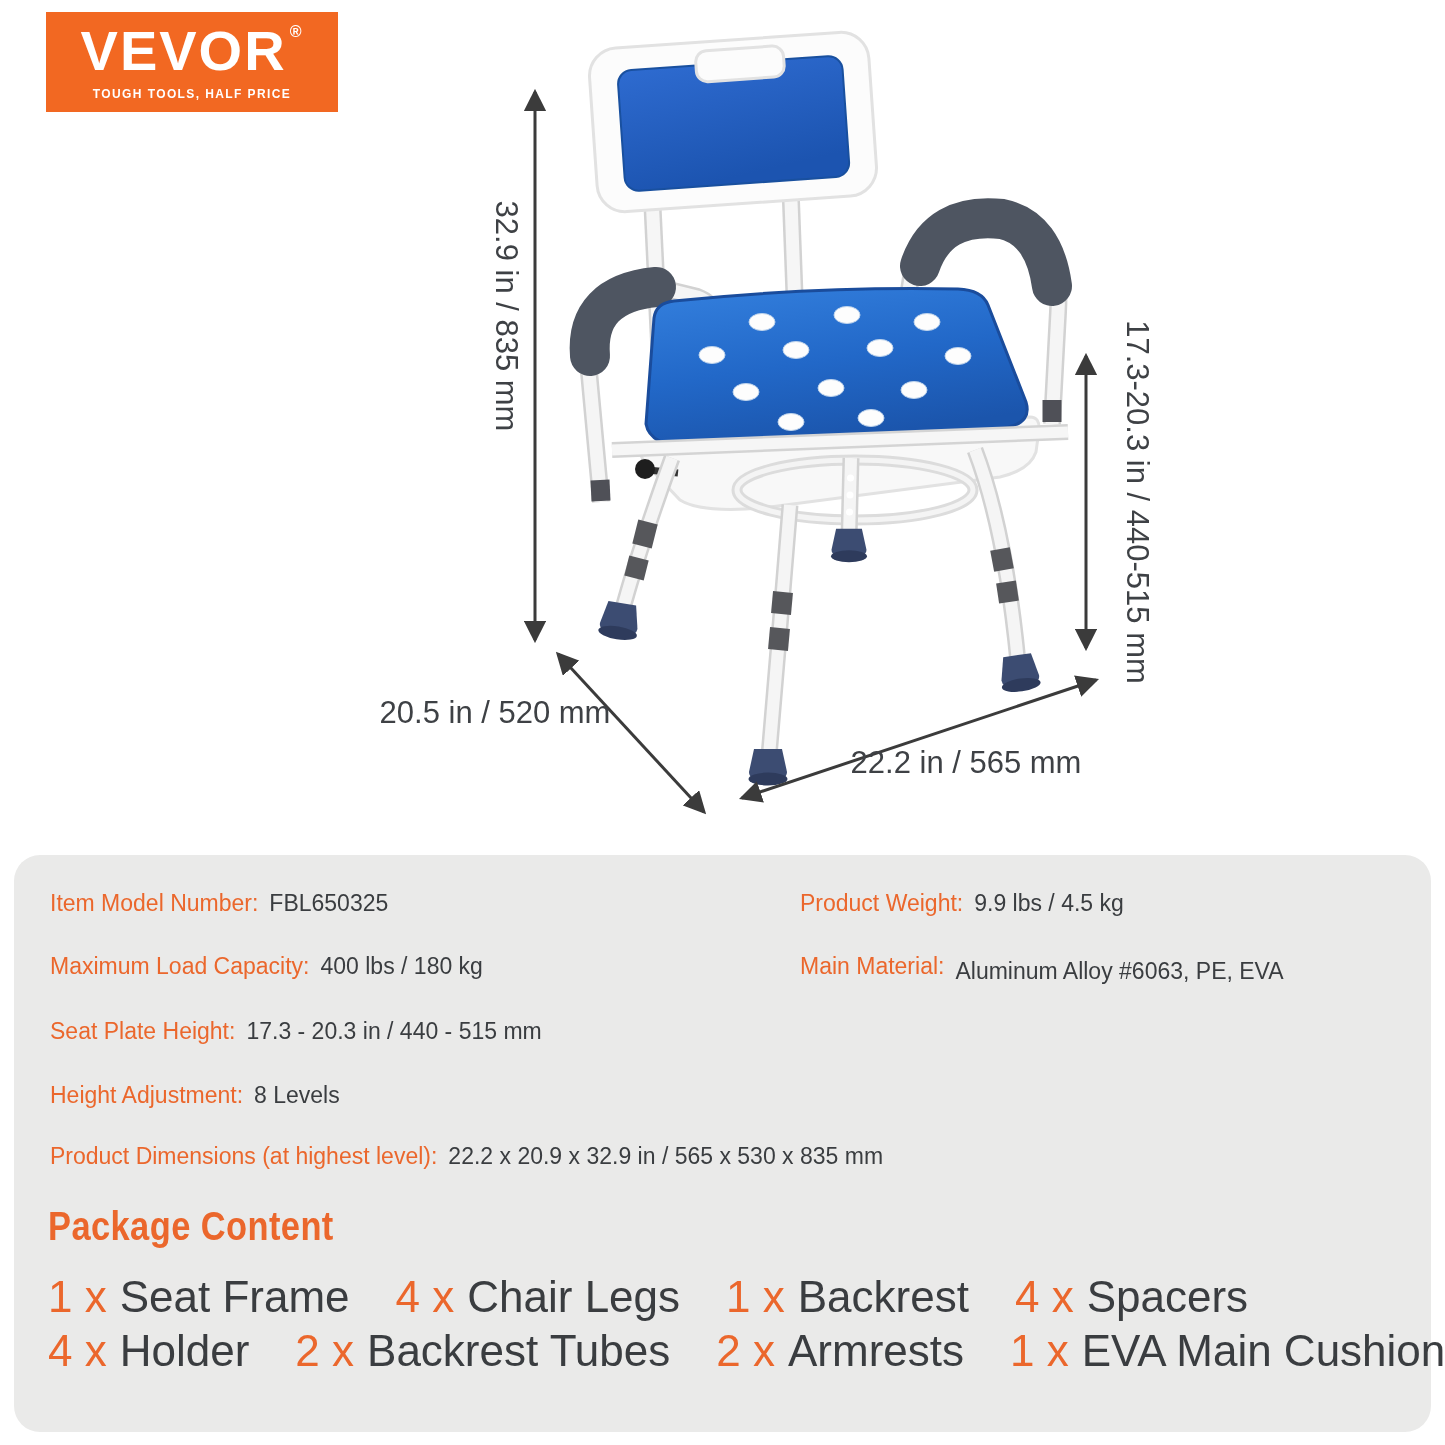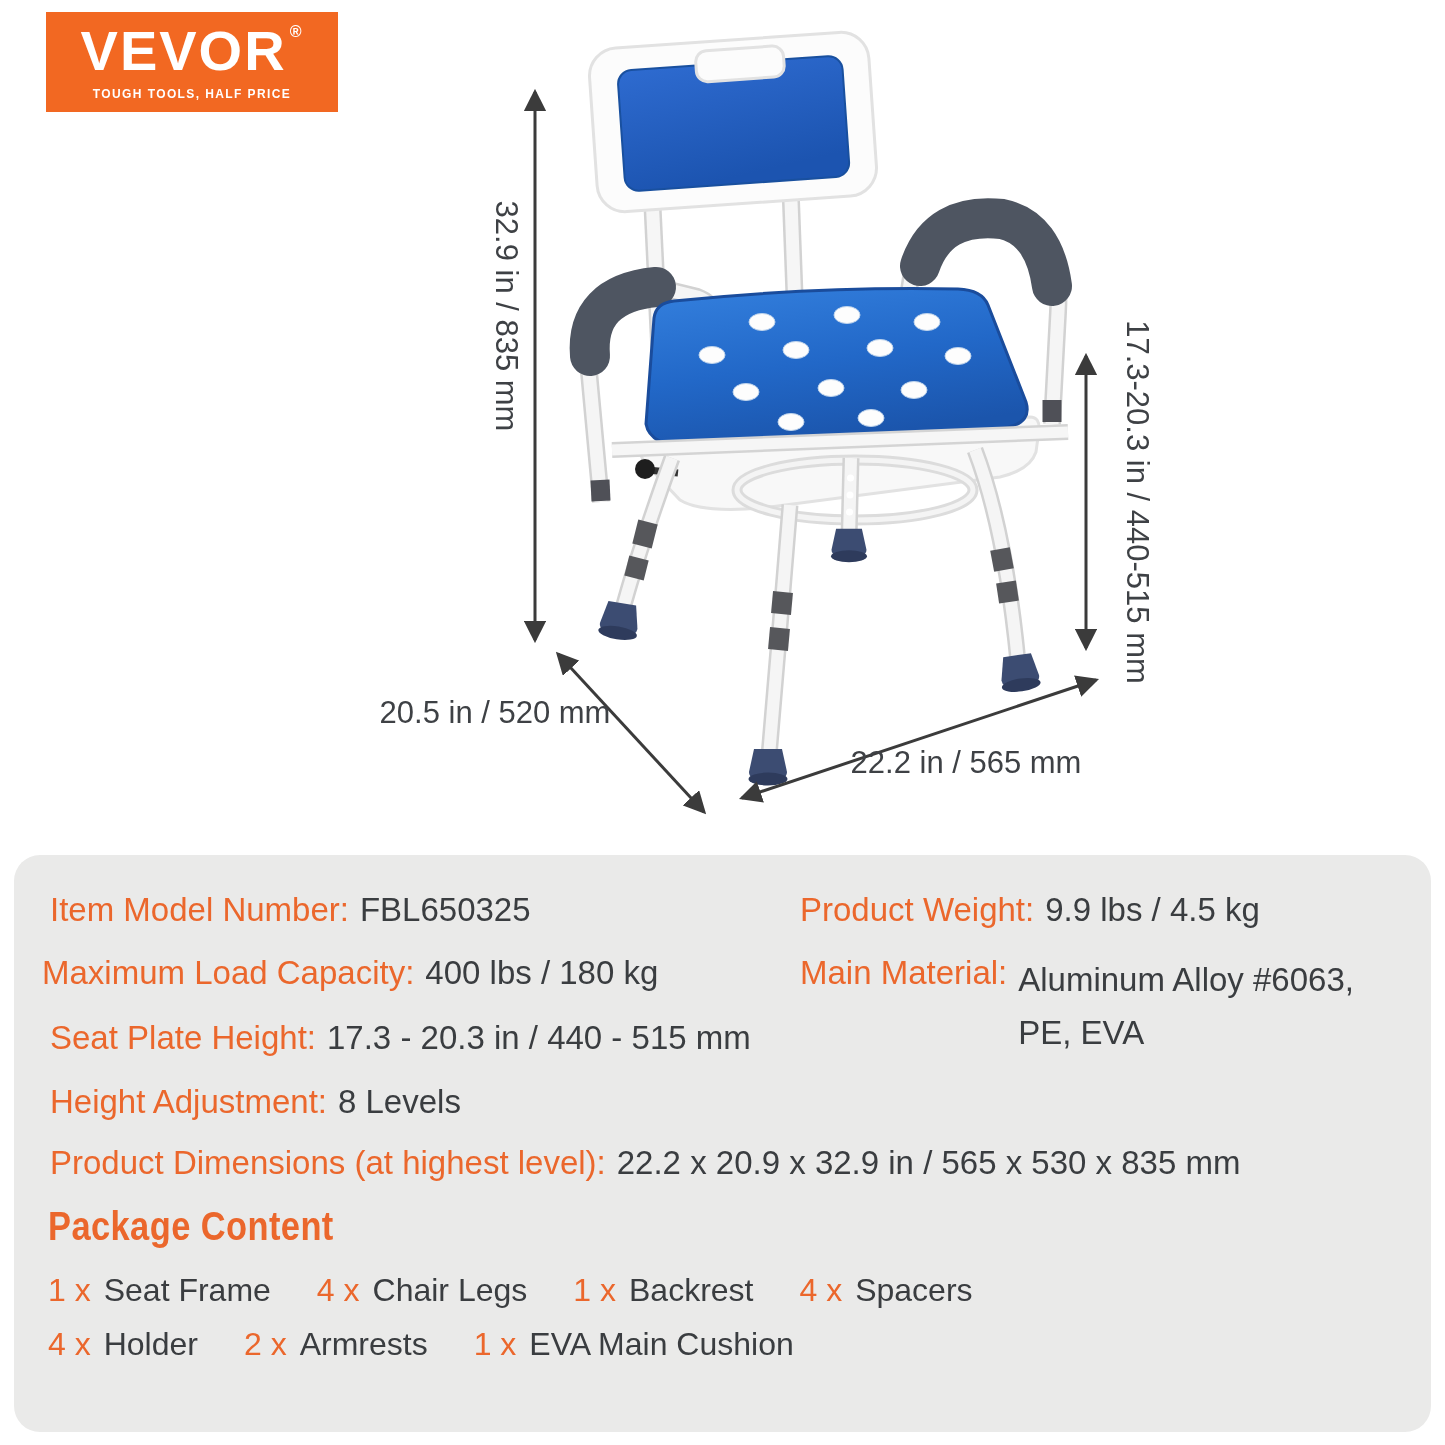--- a/index.html
+++ b/index.html
@@ -17,31 +17,31 @@
   .logo-reg{font-size:16px;font-weight:700;margin-left:3px;margin-top:1px;}
   .logo-tagline{font-size:12px;font-weight:700;letter-spacing:1.4px;margin-top:8px;white-space:nowrap;}
   
   .diagram{position:absolute;left:0;top:0;width:1445px;height:852px;}
   
   .panel{
     position:absolute;left:14px;top:855px;width:1417px;height:577px;
     background:#EAEAE9;border-radius:26px;
   }
   .spec-line{
-    position:absolute;font-size:33px;line-height:1.2;color:#3A3D40;white-space:nowrap;
+    position:absolute;font-size:23px;line-height:1.2;color:#3A3D40;white-space:nowrap;
   }
   .spec-label{color:#EB672C;margin-right:11px;}
   .spec-value{color:#3A3D40;}
   .wrapval{display:inline-block;width:360px;white-space:normal;text-align:left;vertical-align:top;line-height:1.62;}
   .pkg-heading{
     position:absolute;left:48px;top:1203px;font-size:41px;font-weight:800;color:#EB672C;
     transform:scaleX(.84);transform-origin:left center;letter-spacing:0.5px;white-space:nowrap;
   }
   .pkg-row{
-    position:absolute;left:48px;display:flex;gap:46px;font-size:32px;color:#3A3D40;white-space:nowrap;
+    position:absolute;left:48px;display:flex;gap:46px;font-size:44px;color:#3A3D40;white-space:nowrap;
   }
   .pkg-qty{color:#EB672C;margin-right:13px;}
 </style>
 </head>
 <body>
 
 <div class="canvas">
 
   <div class="logo">
     <div class="logo-word">
@@ -170,21 +170,21 @@
       <text x="495" y="723">20.5 in / 520 mm</text>
       <text x="966" y="773">22.2 in / 565 mm</text>
     </g>
   </svg>
 
   <div class="panel"></div>
 
   <div class="spec-line" style="left:50px;top:890px">
     <span class="spec-label">Item Model Number:</span><span class="spec-value">FBL650325</span>
   </div>
-  <div class="spec-line" style="left:42px;top:953px">
+  <div class="spec-line" style="left:50px;top:953px">
     <span class="spec-label">Maximum Load Capacity:</span><span class="spec-value">400 lbs / 180 kg</span>
   </div>
   <div class="spec-line" style="left:50px;top:1018px">
     <span class="spec-label">Seat Plate Height:</span><span class="spec-value">17.3 - 20.3 in / 440 - 515 mm</span>
   </div>
   <div class="spec-line" style="left:50px;top:1082px">
     <span class="spec-label">Height Adjustment:</span><span class="spec-value">8 Levels</span>
   </div>
   <div class="spec-line" style="left:50px;top:1143px">
     <span class="spec-label">Product Dimensions (at highest level):</span><span class="spec-value">22.2 x 20.9 x 32.9 in / 565 x 530 x 835 mm</span>
@@ -200,17 +200,18 @@
   <div class="pkg-heading">Package Content</div>
 
   <div class="pkg-row" style="top:1272px">
     <span><span class="pkg-qty">1 x</span><span>Seat Frame</span></span>
     <span><span class="pkg-qty">4 x</span><span>Chair Legs</span></span>
     <span><span class="pkg-qty">1 x</span><span>Backrest</span></span>
     <span><span class="pkg-qty">4 x</span><span>Spacers</span></span>
   </div>
   <div class="pkg-row" style="top:1326px">
     <span><span class="pkg-qty">4 x</span><span>Holder</span></span>
+    <span><span class="pkg-qty">2 x</span><span>Backrest Tubes</span></span>
     <span><span class="pkg-qty">2 x</span><span>Armrests</span></span>
     <span><span class="pkg-qty">1 x</span><span>EVA Main Cushion</span></span>
   </div>
 
 </div>
 
 </body></html>

